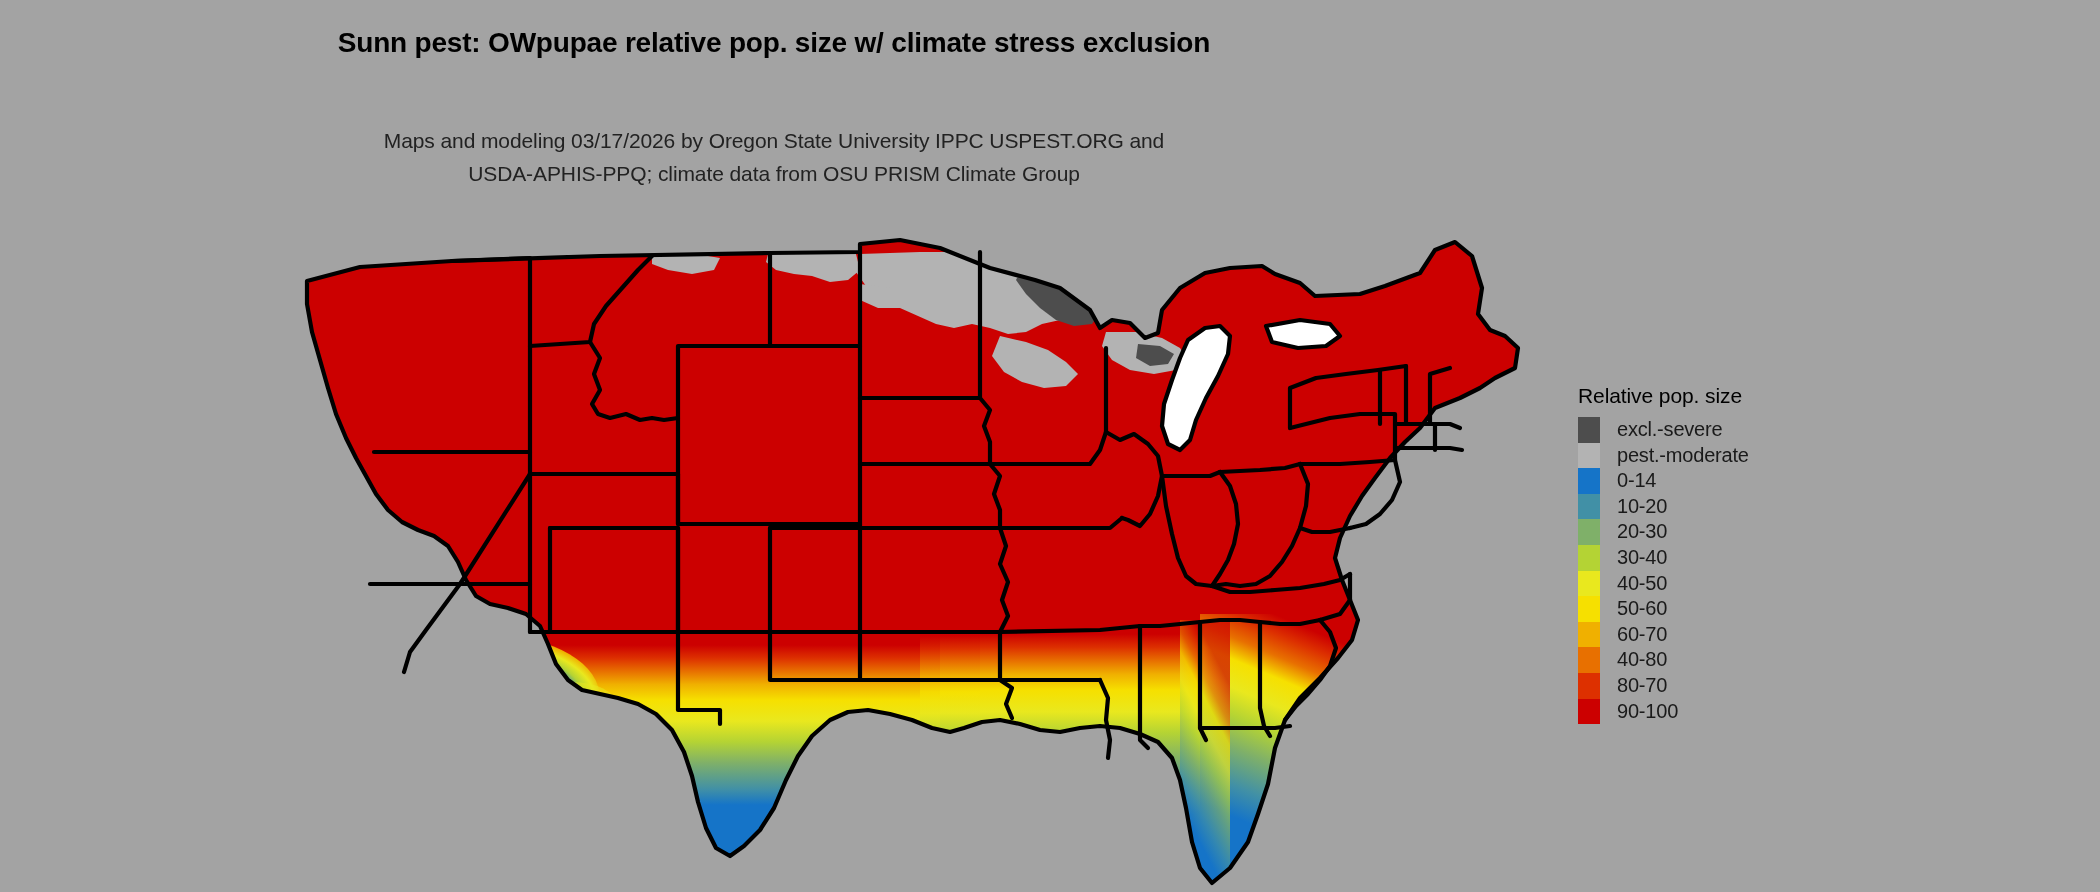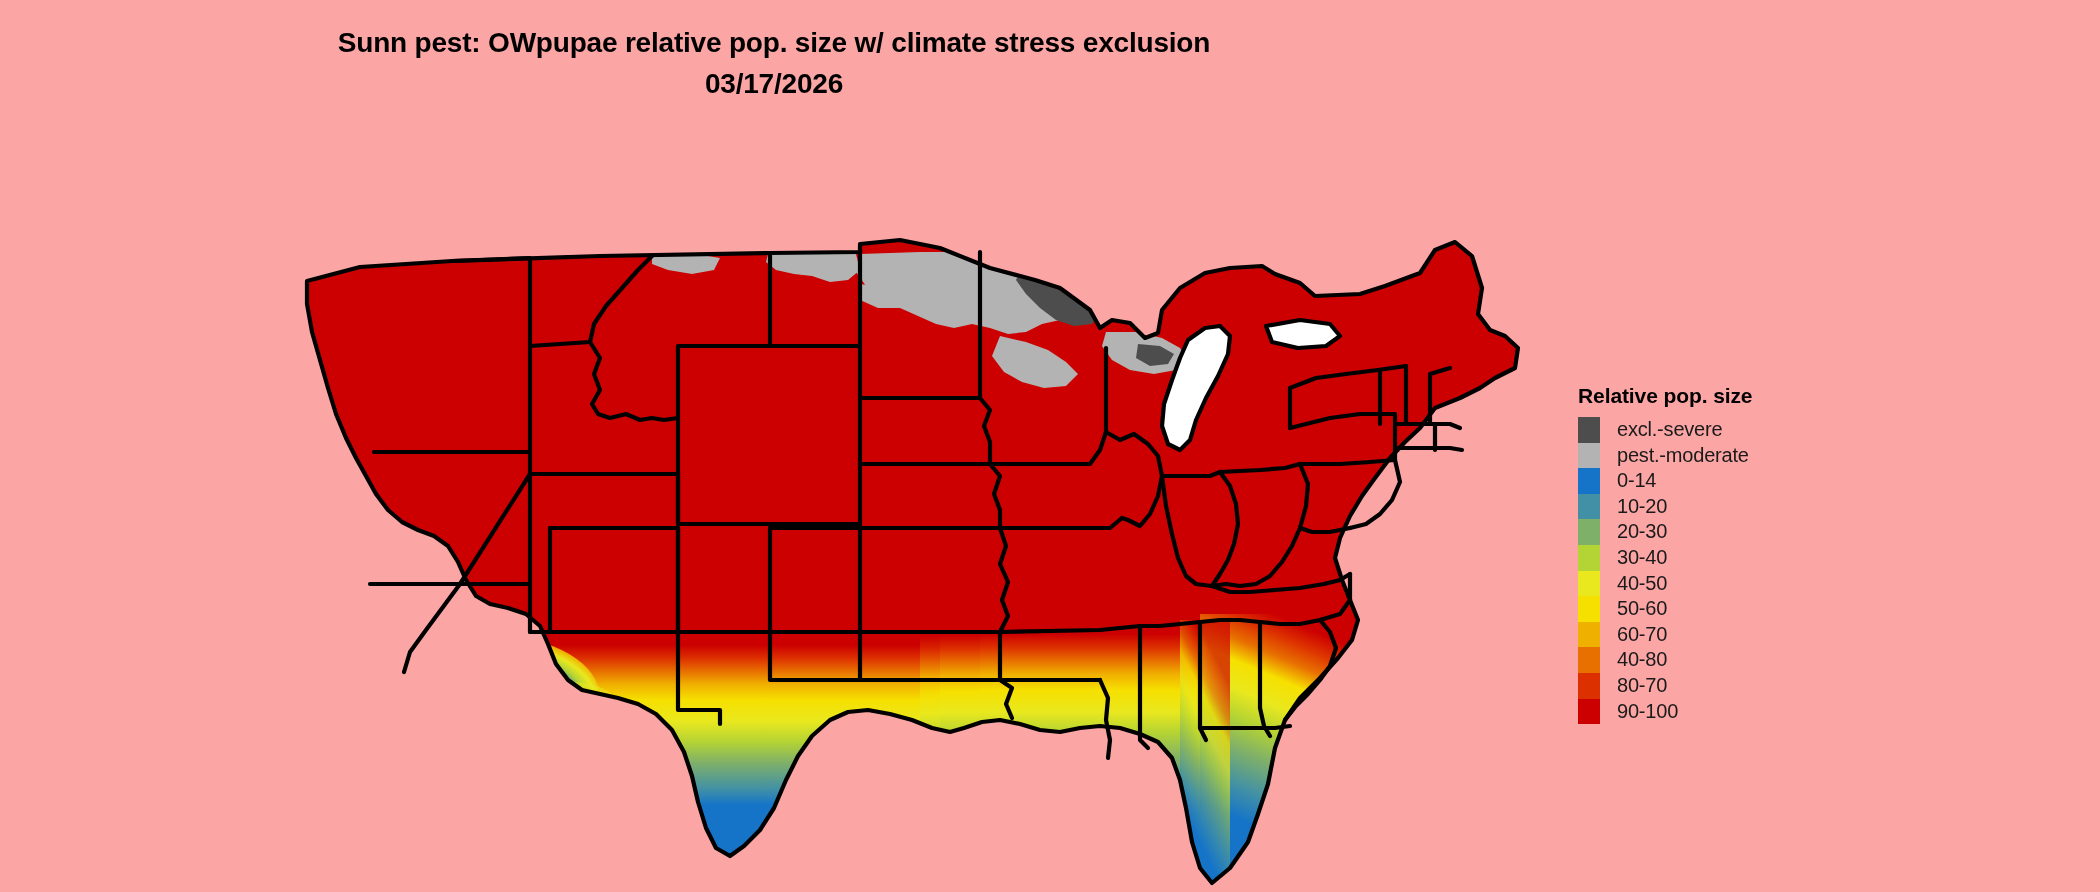--- a/index.html
+++ b/index.html
@@ -1,62 +1,65 @@
 <!DOCTYPE html>
 <html><head>
 <meta charset="utf-8">
 <style>
   html,body{margin:0;padding:0;}
   body{
     width:2100px;height:892px;background:#ffffff;overflow:hidden;
     font-family:"Liberation Sans", sans-serif;
     -webkit-font-smoothing:antialiased;
   }
-  #page{position:relative;width:2100px;height:892px;background:#fca5a5;}
+  #page{position:relative;width:2100px;height:892px;background:#a3a3a3;}
 
   
   #title-block{position:absolute;left:0;top:22px;width:1548px;text-align:center;}
   .title-line{
     font-size:28px;font-weight:bold;color:#000;line-height:41px;letter-spacing:-0.2px;
   }
   #subtitle-block{position:absolute;left:0;top:124px;width:1548px;text-align:center;}
   .subtitle-line{
     font-size:21px;font-weight:normal;color:#222;line-height:33px;letter-spacing:-0.1px;
   }
 
   
   #map-wrap{position:absolute;left:300px;top:228px;width:1260px;height:660px;}
   #map-svg{display:block;width:1260px;height:660px;}
 
   
   #legend{position:absolute;left:1578px;top:384px;}
   #legend-title{
-    font-size:21px;font-weight:bold;color:#000;margin-bottom:9px;margin-left:0px;
+    font-size:21px;font-weight:normal;color:#000;margin-bottom:9px;margin-left:0px;
     white-space:nowrap;letter-spacing:-0.1px;
   }
   .legend-row{display:flex;align-items:center;height:25.6px;}
   .legend-swatch{
     width:22px;height:25.6px;flex:0 0 22px;
   }
   .legend-label{
     font-size:20px;color:#1a1a1a;margin-left:17px;white-space:nowrap;line-height:25.6px;
     letter-spacing:-0.2px;
     text-align:right;
   }
 </style>
 </head>
 <body>
 
 <div id="page">
 
   <div id="title-block">
     <div class="title-line">Sunn pest: OWpupae relative pop. size w/ climate stress exclusion</div>
-    <div class="title-line">03/17/2026</div>
   </div>
 
+  <div id="subtitle-block">
+    <div class="subtitle-line">Maps and modeling 03/17/2026 by Oregon State University IPPC USPEST.ORG and</div>
+    <div class="subtitle-line">USDA-APHIS-PPQ; climate data from OSU PRISM Climate Group</div>
+  </div>
 
   <div id="map-wrap">
     <svg id="map-svg" viewBox="0 0 1260 660" preserveAspectRatio="xMidYMid meet">
       <defs>
 
         <linearGradient id="gTexas" x1="0" y1="1" x2="0" y2="0">
           <stop offset="0.00" stop-color="#1574c8"></stop>
           <stop offset="0.34" stop-color="#1574c8"></stop>
           <stop offset="0.40" stop-color="#4190a6"></stop>
           <stop offset="0.50" stop-color="#7fb069"></stop>

